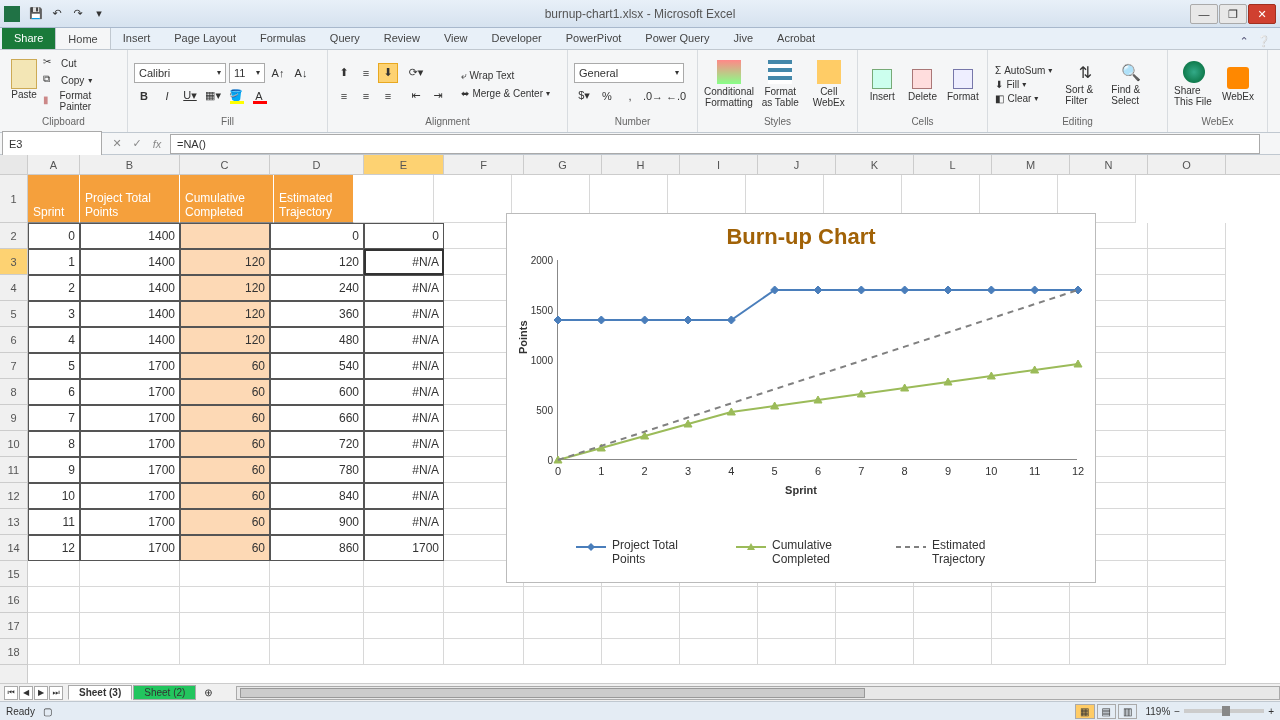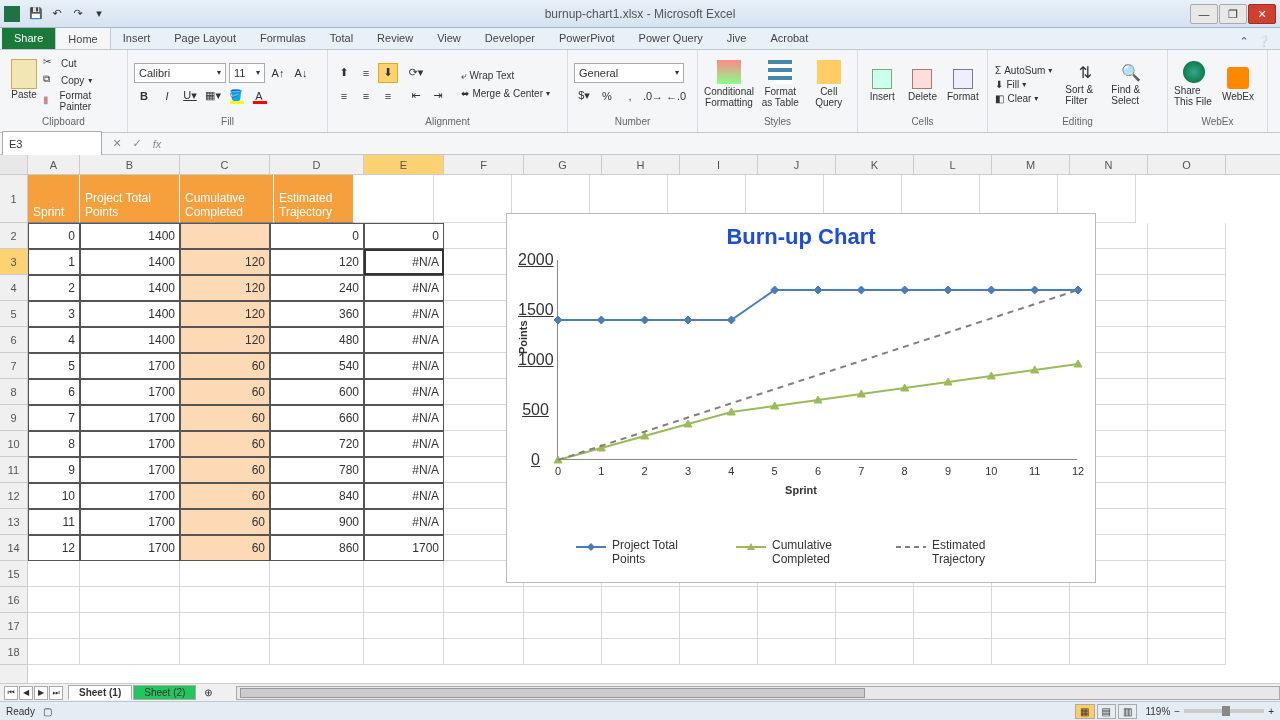--- a/index.html
+++ b/index.html
@@ -90,23 +90,23 @@
 .cells { position: relative; flex: 1; }
 .crow { display: flex; height: 26px; }
 .crow.hdr { height: 48px; }
 .cell { border-right: 1px solid #d8d8d8; border-bottom: 1px solid #d8d8d8; padding: 2px 4px; font-size: 12px; display: flex; align-items: center; justify-content: flex-end; overflow: hidden; }
 .crow.hdr .cell { background: #f5a03c; color: #fff; font-weight: normal; align-items: flex-end; justify-content: flex-start; padding: 3px 5px; font-size: 12px; border-right: 1px solid #fff; border-bottom: 1px solid #888; }
 .cell.c-shade { background: #fdd9b5; }
 .cell.active { outline: 2px solid #333; outline-offset: -2px; background: #fff; z-index: 2; }
 .cell.bordered { border: 1px solid #555; }
 
 .chart-container { position: absolute; left: 478px; top: 38px; width: 590px; height: 370px; background: #fff; border: 1px solid #bbb; }
-.chart-title { text-align: center; font-size: 22px; font-weight: bold; padding: 10px 0 4px; color: #1d4ed8; }
+.chart-title { text-align: center; font-size: 22px; font-weight: bold; padding: 10px 0 4px; color: #a16207; }
 .plot { position: relative; width: 520px; height: 200px; margin: 6px 0 0 50px; border-left: 1px solid #888; border-bottom: 1px solid #888; }
-.ytick { position: absolute; left: -40px; width: 35px; text-align: center; font-size: 16px; transform: translateY(-50%); text-decoration: underline; }
+.ytick { position: absolute; left: -40px; width: 35px; text-align: right; font-size: 10px; transform: translateY(-50%); }
 .ylabel { position: absolute; left: 10px; top: 140px; transform: rotate(-90deg); transform-origin: left top; font-size: 11px; font-weight: bold; }
 .xtick { position: absolute; bottom: -18px; font-size: 11px; transform: translateX(-50%); }
 .xlabel { text-align: center; font-size: 11px; font-weight: bold; margin-top: 24px; }
 svg.plotsvg { position: absolute; left: 0; top: 0; width: 100%; height: 100%; overflow: visible; }
 .legend { display: flex; justify-content: center; gap: 30px; margin-top: 42px; font-size: 12px; }
 .legend-item { display: flex; align-items: flex-start; gap: 6px; max-width: 130px; }
 .legend-swatch { width: 30px; height: 12px; flex-shrink: 0; margin-top: 3px; }
 
 
 .sheettabs { height: 18px; background: #f0f0f0; border-top: 1px solid #ccc; display: flex; align-items: center; font-size: 10px; }
@@ -150,21 +150,21 @@
   </div>
 </div>
 
 <div class="tabsrow">
   <div class="file-tab">Share</div>
   <div id="ribbon-tabs-host" style="display: flex;">
       <div class="rtab active">Home</div>
       <div class="rtab">Insert</div>
       <div class="rtab">Page Layout</div>
       <div class="rtab">Formulas</div>
-      <div class="rtab">Total</div>
+      <div class="rtab">Query</div>
       <div class="rtab">Review</div>
       <div class="rtab">View</div>
       <div class="rtab">Developer</div>
       <div class="rtab">PowerPivot</div>
       <div class="rtab">Power Query</div>
       <div class="rtab">Jive</div>
       <div class="rtab">Acrobat</div>
     </div>
   <div class="helpicons">
     <span style="color:#557;">⌃</span>
@@ -283,21 +283,21 @@
       <div class="big-btn">
           <div class="big-icon" style="background:linear-gradient(#f88,#8f8);"></div>
           <div>Conditional Formatting</div>
         </div>
       <div class="big-btn">
           <div class="big-icon" style="background:repeating-linear-gradient(#48a,#48a 4px,#fff 4px,#fff 8px);"></div>
           <div>Format as Table</div>
         </div>
       <div class="big-btn">
           <div class="big-icon" style="background:#fc6;"></div>
-          <div>Cell Query</div>
+          <div>Cell WebEx</div>
         </div>
     </div>
     <div class="glabel">Styles</div>
   </div>
 
   <div class="rgroup" style="width:130px;">
     <div class="gbody cells-btns">
       <div class="cbtn">
           <div class="ci" style="background:#cfe;border:1px solid #7a7;"></div>
           <div>Insert</div>
@@ -364,20 +364,23 @@
 
 <div class="fbar">
   <div class="namebox">
       <span>E3</span>
     </div>
   <div class="fxbtns">
     <span>✕</span>
     <span>✓</span>
     <span style="font-style:italic;">fx</span>
   </div>
+  <div class="formula-input">
+      <span>=NA()</span>
+    </div>
 </div>
 
 <div class="gridwrap">
   <div class="colheads">
     <div class="selall"></div>
     <div id="colheads-host" style="display: flex;">
         <div class="ch colw-A">A</div>
         <div class="ch colw-B">B</div>
         <div class="ch colw-C">C</div>
         <div class="ch colw-D">D</div>
@@ -805,21 +808,21 @@
 </div>
 
 <div class="sheettabs">
   <div class="navbtns">
     <span>⏮</span>
     <span>◀</span>
     <span>▶</span>
     <span>⏭</span>
   </div>
   <div id="sheets-host" style="display:flex;">
-      <div class="stab active">Sheet (1)</div>
+      <div class="stab active">Sheet (3)</div>
       <div class="stab">Sheet (2)</div>
     </div>
   <span style="margin-left:4px;width:16px;text-align:center;">⊕</span>
   <div class="hscroll">
       <div class="thumb"></div>
     </div>
 </div>
 
 <div class="statusbar">
   <span>Ready</span>

